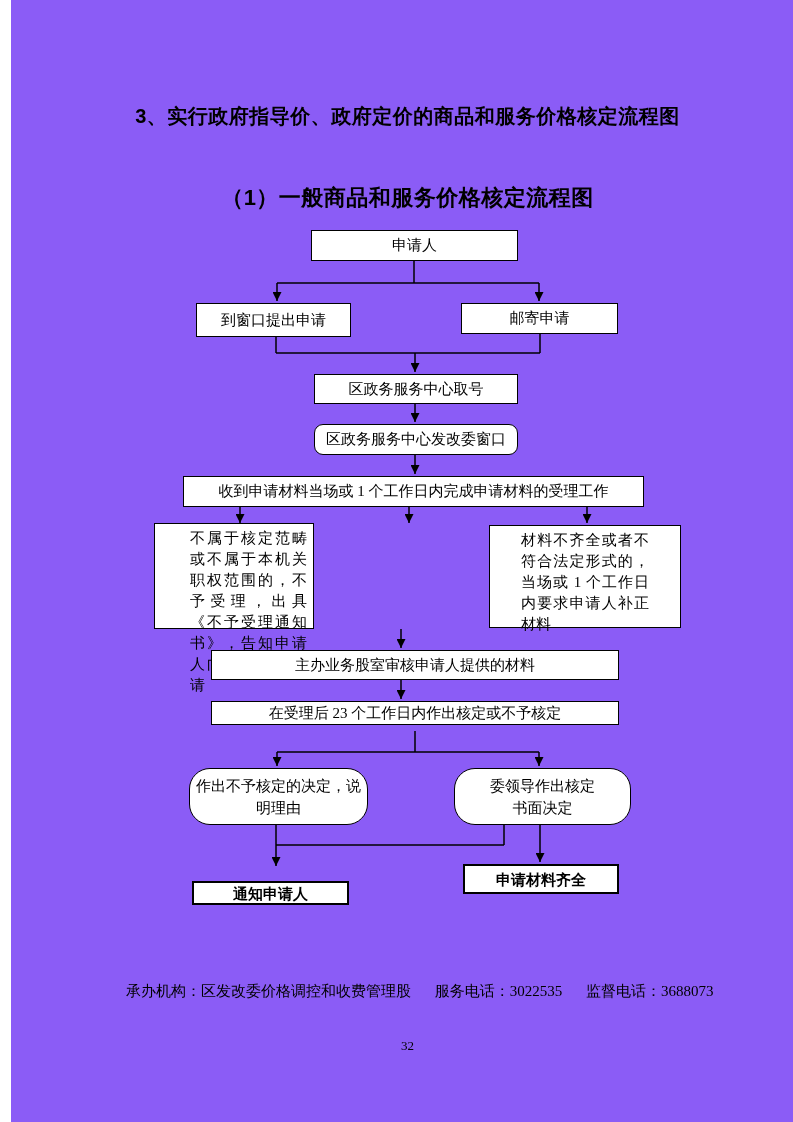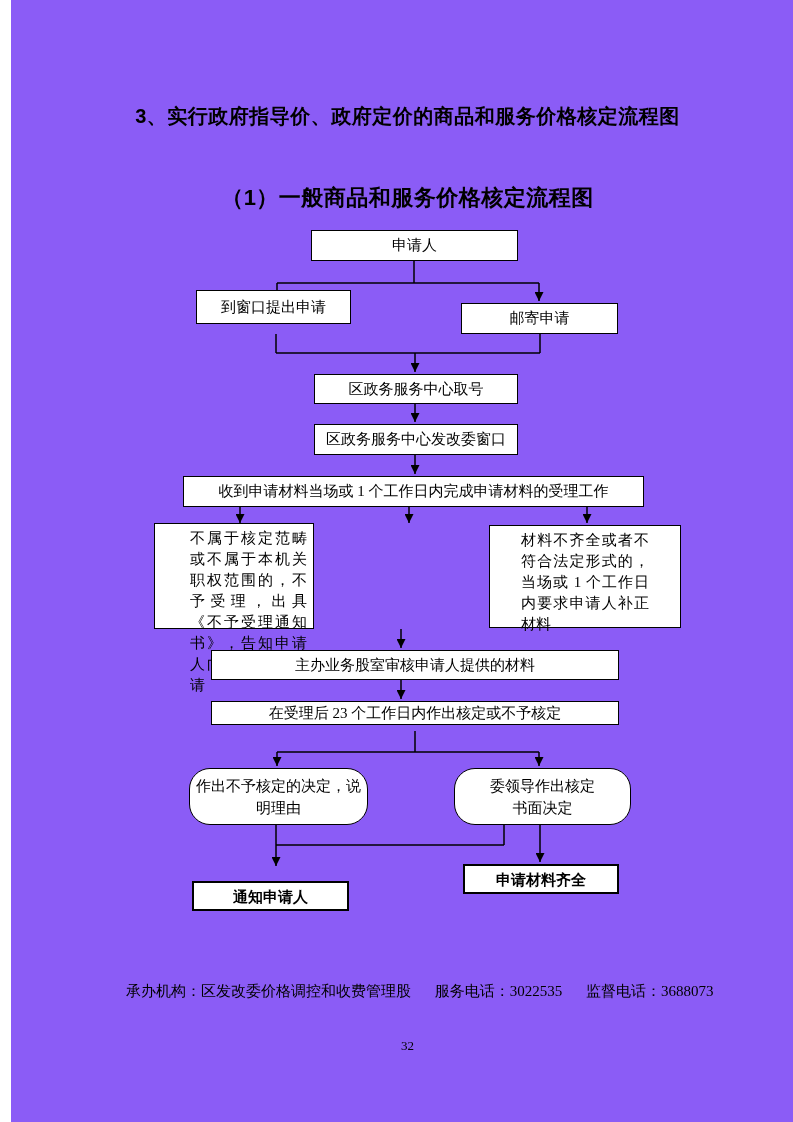--- a/index.html
+++ b/index.html
@@ -127,46 +127,46 @@
 
     <path d="M493,825 V845"></path>
     <path d="M265,845 H493"></path>
     <path d="M265,825 V866" marker-end="url(#arw)"></path>
 
     <path d="M529,825 V862" marker-end="url(#arw)"></path>
   </svg>
 
   <div class="node" style="left:300px; top:230px; width:207px; height:31px;">申请人</div>
 
-  <div class="node" style="left:185px; top:290px; width:155px; height:34px;">到窗口提出申请</div>
+  <div class="node" style="left:185px; top:303px; width:155px; height:34px;">到窗口提出申请</div>
 
   <div class="node" style="left:450px; top:303px; width:157px; height:31px;">邮寄申请</div>
 
   <div class="node" style="left:303px; top:374px; width:204px; height:30px;">区政务服务中心取号</div>
 
-  <div class="node" style="left:303px; top:424px; width:204px; height:31px;">区政务服务中心发改委窗口</div>
+  <div class="node" style="left:303px; top:424px; width:204px; height:31px;border-radius:9px;">区政务服务中心发改委窗口</div>
 
   <div class="node" style="left:172px; top:476px; width:461px; height:31px;">收到申请材料当场或 1 个工作日内完成申请材料的受理工作</div>
 
   <div class="node node--para" style="left:143px; top:523px; width:160px; height:106px;padding-left:35px;">不属于核定范畴或不属于本机关职权范围的，不予受理，出具《不予受理通知书》，告知申请人向有关部门申请</div>
 
 
   <div class="node node--para node--pad-wide" style="left:478px; top:525px; width:192px; height:103px;">材料不齐全或者不符合法定形式的，当场或 1 个工作日内要求申请人补正材料</div>
 
   <div class="node" style="left:200px; top:650px; width:408px; height:30px;">主办业务股室审核申请人提供的材料</div>
 
   <div class="node" style="left:200px; top:701px; width:408px; height:24px;">在受理后 23 个工作日内作出核定或不予核定</div>
 
   <div class="node node--multiline" style="left:178px; top:768px; width:179px; height:57px;">作出不予核定的决定，说
 明理由</div>
 
   <div class="node node--multiline" style="left:443px; top:768px; width:177px; height:57px;">委领导作出核定
 书面决定</div>
 
-  <div class="node node--bold" style="left:181px; top:881px; width:157px; height:30px;">通知申请人</div>
+  <div class="node node--bold" style="left:181px; top:881px; width:157px; height:24px;">通知申请人</div>
 
   <div class="node node--bold" style="left:452px; top:864px; width:156px; height:30px;">申请材料齐全</div>
 
   <div class="footer-line">
     <span>承办机构：区发改委价格调控和收费管理股</span>
     <span>服务电话：3022535</span>
     <span>监督电话：3688073</span>
   </div>
 
   <div class="page-number">32</div>

